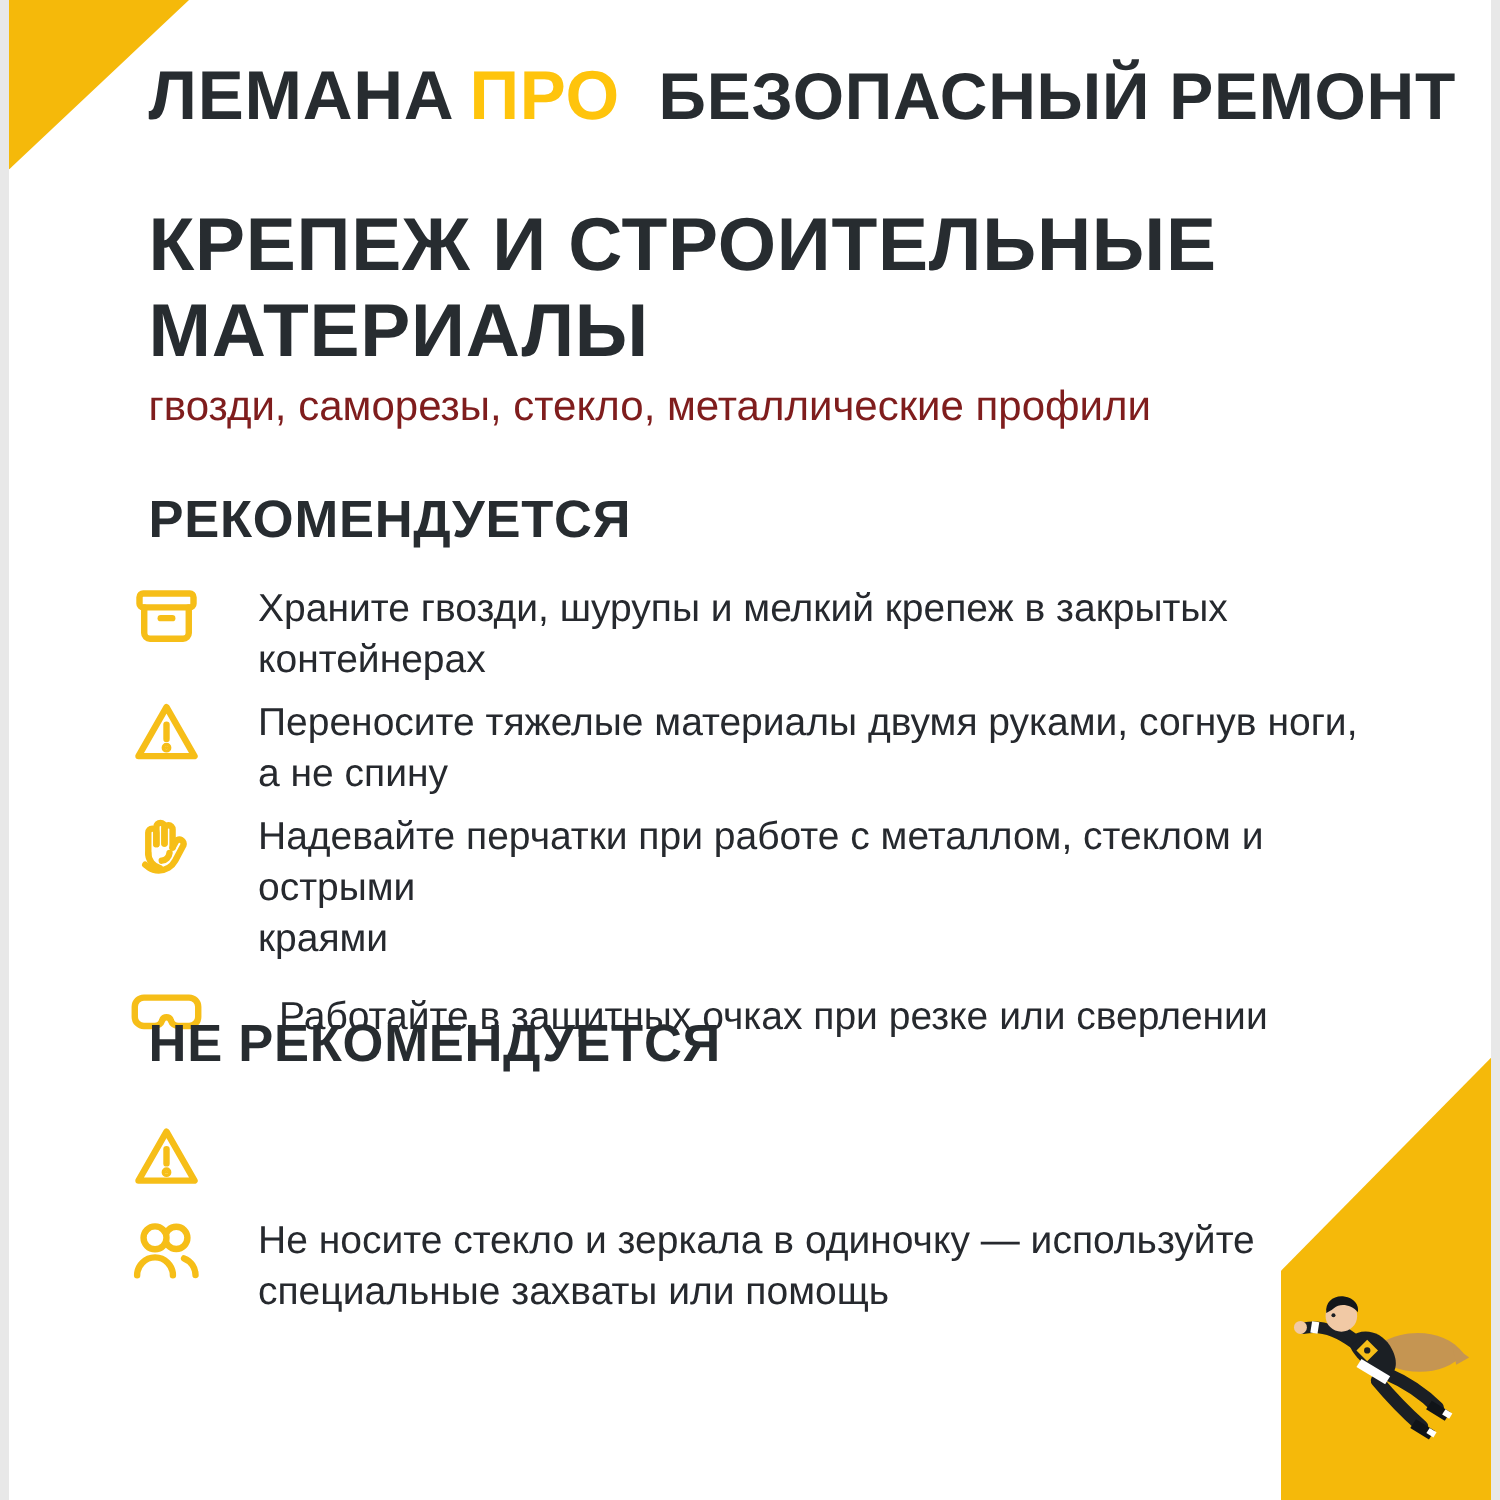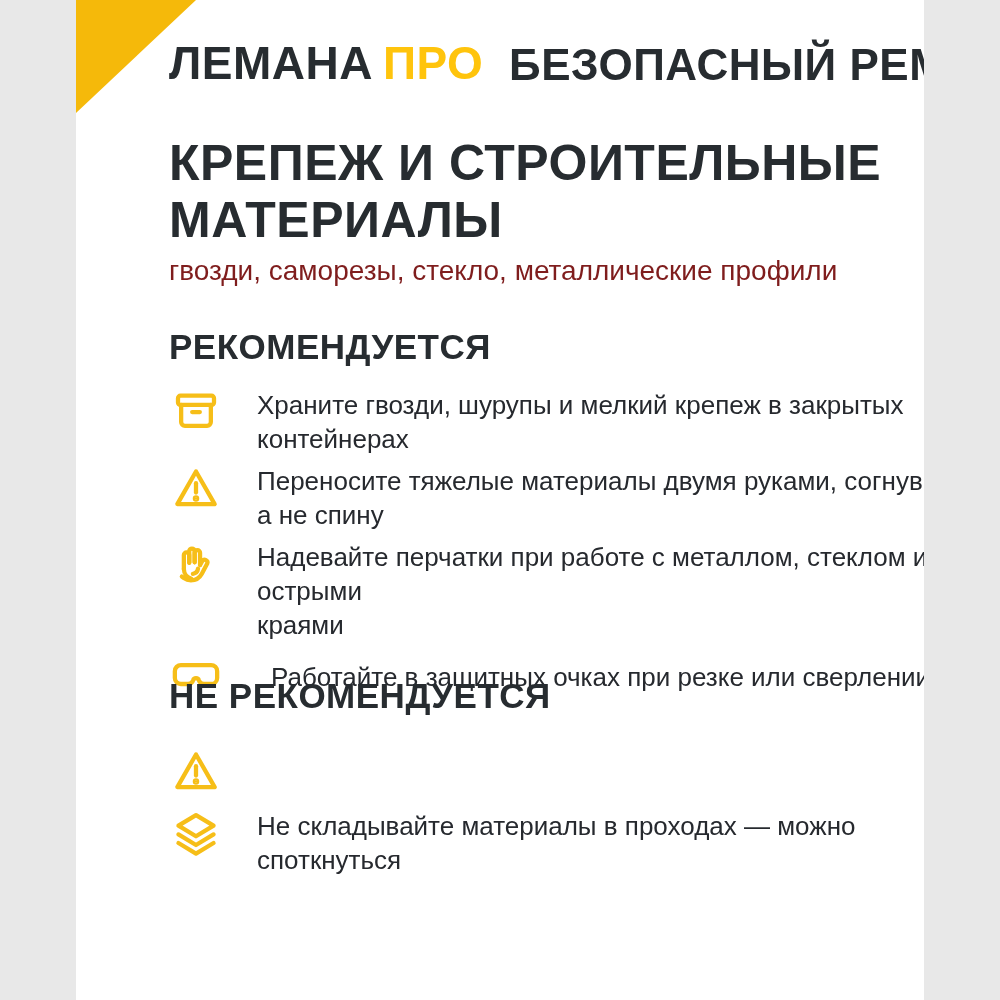--- a/index.html
+++ b/index.html
@@ -1,21 +1,21 @@
 <!DOCTYPE html>
 <html lang="ru"><head>
 <meta charset="utf-8">
 <style>
   * { margin: 0; padding: 0; box-sizing: border-box; }
   html, body { background: #e8e8e8; }
   body { font-family: "Liberation Sans", sans-serif; }
 
   .canvas {
     position: relative;
-    width: 848px; height: 1000px;
+    width: 988px; height: 1000px;
     background: #ffffff;
     overflow: hidden;
     margin: 0 auto;
   }
 
   
   .corner-tl {
     position: absolute; left: 0; top: 0;
     width: 120px; height: 113px;
     background: #F5B90A;
@@ -59,21 +59,21 @@
   }
 
   .section-heading {
     position: absolute; left: 93px;
     font-size: 35px; font-weight: 800; letter-spacing: 0.5px;
     color: #272C30; white-space: nowrap;
   }
   .section-heading.recommended { top: 327px; text-align: center; }
   .section-heading.not-recommended { top: 676px; }
 
-  .items { position: absolute; left: 93px; width: 870px; }
+  .items { position: absolute; left: 78px; width: 870px; }
   .items.recommended { top: 386px; }
   .items.not-recommended { top: 745px; }
 
   .item { display: flex; align-items: flex-start; margin-bottom: 6px; }
   .item .icon-box {
     flex: 0 0 58px; height: 56px;
     color: #F6BE18;
     display: flex; align-items: flex-start; justify-content: flex-start;
   }
   .item .icon-box svg { width: 54px; height: 54px; display: block; }
@@ -191,27 +191,29 @@
     <div class="item">
       <span class="icon-box">
         <svg viewBox="0 0 24 24" fill="none" stroke="currentColor" stroke-width="1.9" stroke-linecap="round" stroke-linejoin="round">
           <path d="M12 4.2 L20.3 18.7 H3.7 Z"></path>
           <path d="M12 9.4 v4.2"></path>
           <circle cx="12" cy="16.2" r="0.5" fill="currentColor"></circle>
         </svg>
       </span>
     </div>
 
-
-    <div class="item">
-      <span class="icon-box">
-        <svg viewBox="0 0 24 24" fill="none" stroke="currentColor" stroke-width="1.9" stroke-linecap="round" stroke-linejoin="round">
-          <path d="M12 3.6 L19.8 8.3 L12 13 L4.2 8.3 Z"></path>
-          <path d="M4.2 12.2 L12 16.9 L19.8 12.2"></path>
-          <path d="M4.2 16 L12 20.7 L19.8 16"></path>
-        </svg>
-      </span>
-      <div class="item-text">Не складывайте материалы в проходах — можно
-споткнуться</div>
-    </div>
+    <div class="item">
+      <span class="icon-box">
+        <svg viewBox="0 0 24 24" fill="none" stroke="currentColor" stroke-width="1.9" stroke-linecap="round" stroke-linejoin="round">
+          <circle cx="14.9" cy="8.1" r="3.3"></circle>
+          <path d="M17.2 14.2 a5.3 5.3 0 0 1 3.4 4.9"></path>
+          <circle cx="8.6" cy="8.1" r="3.4" fill="#ffffff"></circle>
+          <path d="M3.3 19.2 a5.3 5.3 0 0 1 10.6 0 Z" fill="#ffffff" stroke="none"></path>
+          <path d="M3.3 19.2 a5.3 5.3 0 0 1 10.6 0"></path>
+        </svg>
+      </span>
+      <div class="item-text">Не носите стекло и зеркала в одиночку — используйте
+специальные захваты или помощь</div>
+    </div>
+
   </div>
 
 </div>
 
 </body></html>

